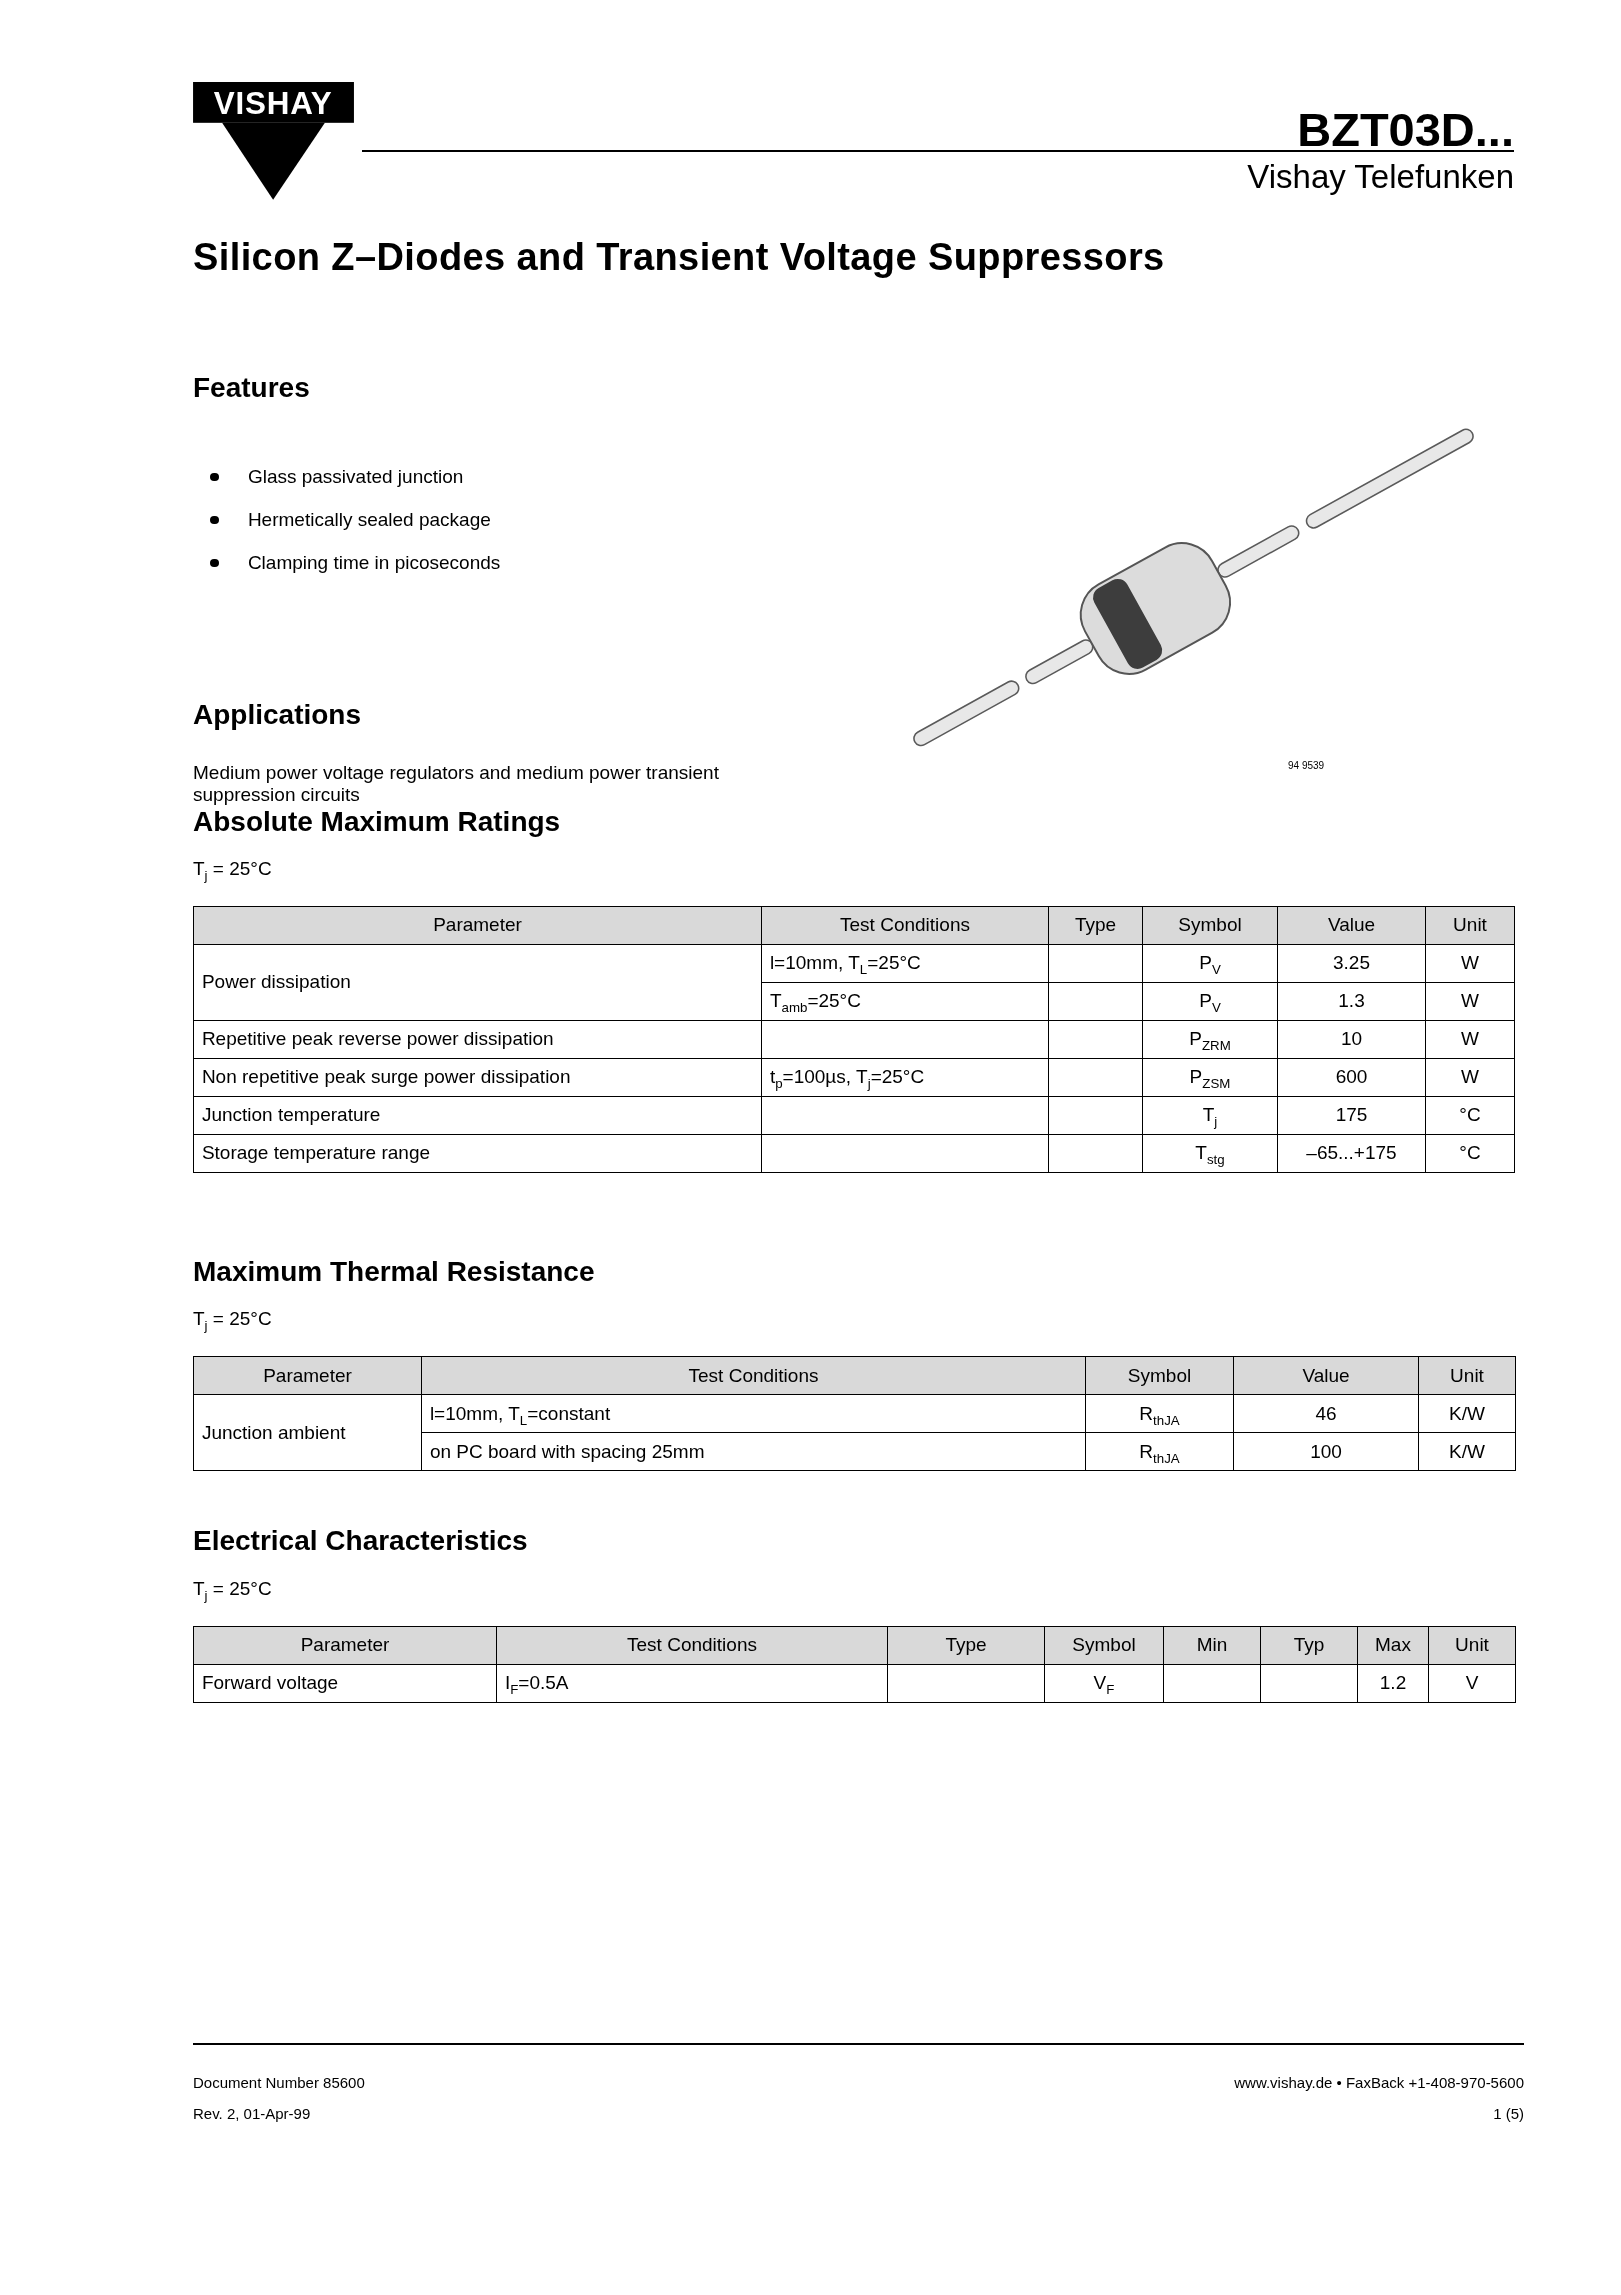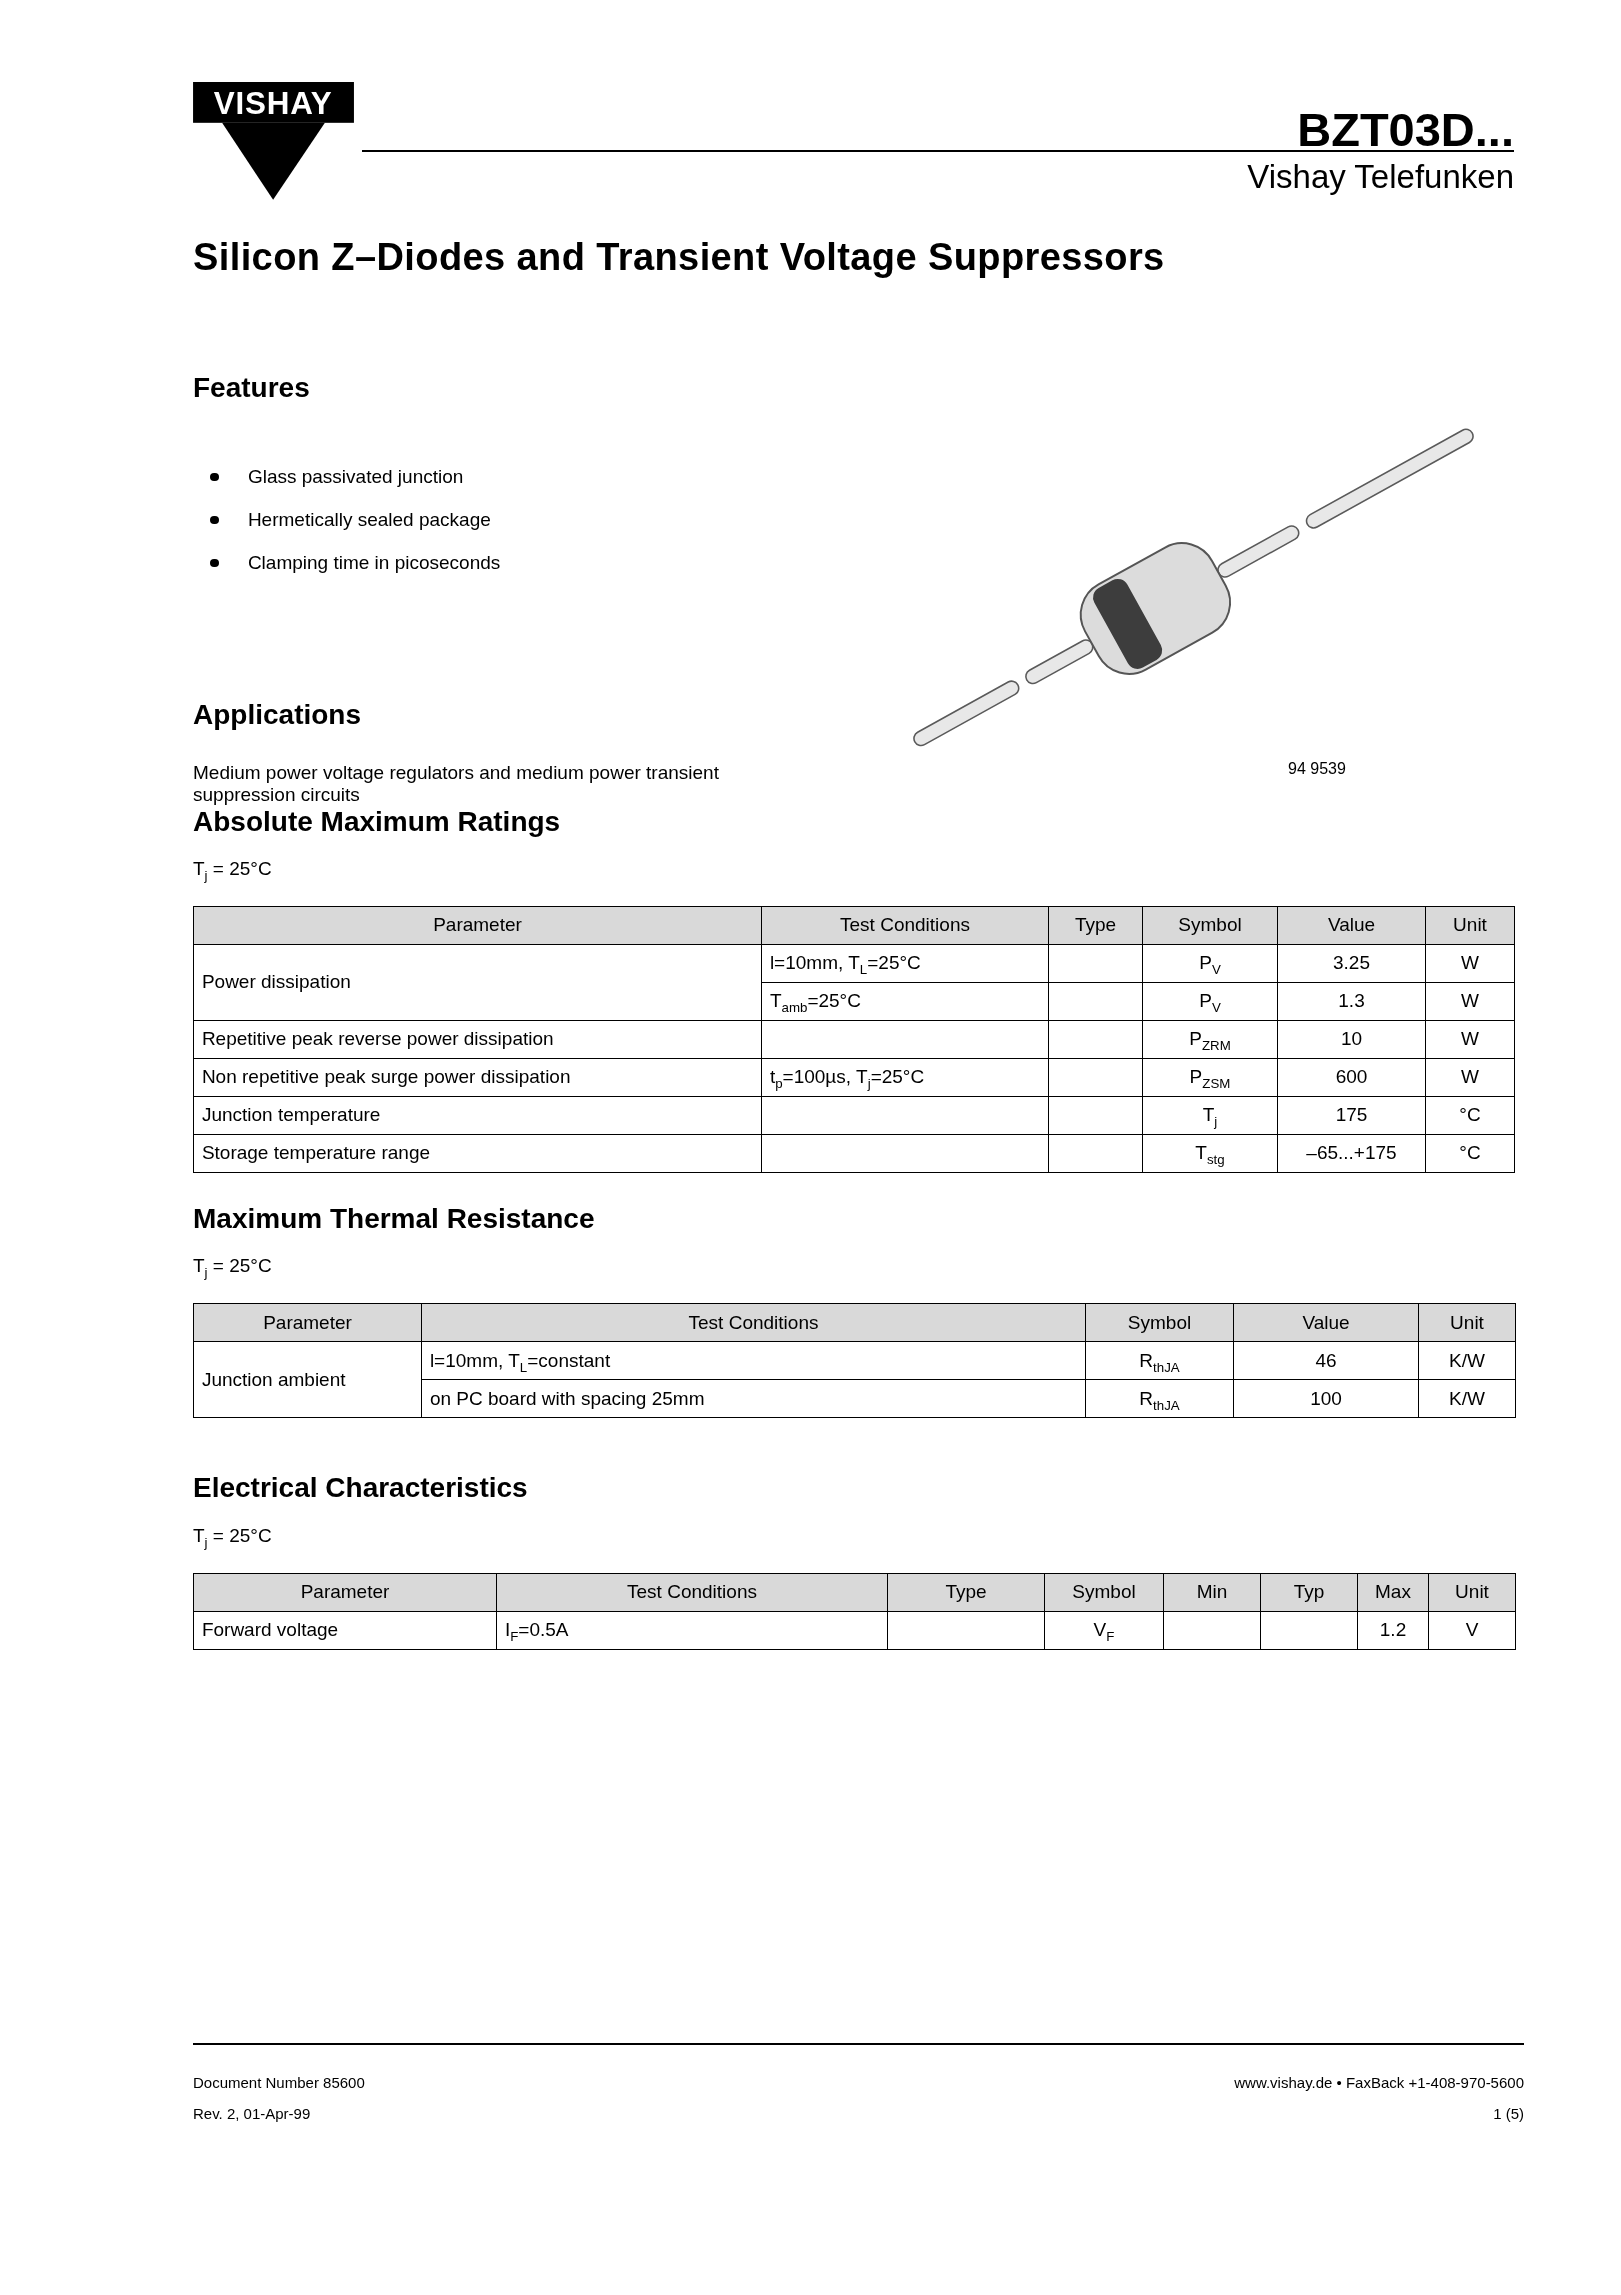--- a/index.html
+++ b/index.html
@@ -16,40 +16,40 @@
   .part-number { position: absolute; right: 0; top: 20.4px; font-size: 47px; font-weight: bold; }
   .header-rule { position: absolute; left: 169px; right: 0; top: 68px; height: 2.4px; background: #000; }
   .company { position: absolute; right: 0; top: 76px; font-size: 33px; font-weight: normal; }
 
   h1.doc-title { margin: 23.6px 0 0 0; font-size: 38px; font-weight: bold; letter-spacing: 0.4px; }
 
   .h2 { font-size: 28px; font-weight: bold; margin: 0; }
   .mt-features { margin-top: 93px; }
   .mt-applications { margin-top: 114px; }
   .mt-absmax { }
-  .mt-thermal { margin-top: 30px; }
+  .mt-thermal { margin-top: 83px; }
   .mt-electrical { margin-top: 54px; }
 
   ul.feature-list { margin: 52px 0 0 0; padding: 0 0 0 17.3px; list-style: none; }
   ul.feature-list li { height: 43px; display: flex; align-items: center; font-size: 19px; }
   .bullet { width: 8.6px; height: 8.6px; background: #000; border-radius: 50%; margin-right: 29px; flex: 0 0 auto; }
 
   p.app-text { margin: 31px 0 0 0; max-width: 565px; font-size: 19px; line-height: 22px; }
 
   p.cond { margin: 20.4px 0 0 0; font-size: 19px; }
 
   table.spec { border-collapse: collapse; table-layout: fixed; width: 1321px; margin-top: 26px; font-size: 19px; }
   table.spec td { border: 1.6px solid #000; height: 37px; padding: 0 7.9px; text-align: center; vertical-align: middle; overflow: hidden; }
   table.spec tr.head td { background: #d9d9d9; }
   table.spec td.tl { text-align: left; }
   sub { font-size: 0.7em; line-height: 0; }
 
   
   .figure { position: absolute; left: 856px; top: 369px; width: 667px; height: 424px; }
-  .fig-caption { position: absolute; left: 432px; top: 391px; font-size: 16px; }
+  .fig-caption { position: absolute; left: 432px; top: 391px; font-size: 10px; }
 
   
   .footer {
     position: absolute; left: 193px; right: 98px; top: 2043px;
     border-top: 2.4px solid #000; padding-top: 22px;
     display: flex; justify-content: space-between; font-size: 15px; line-height: 31px;
   }
   .footer .right { text-align: right; }
 </style>
 </head>

